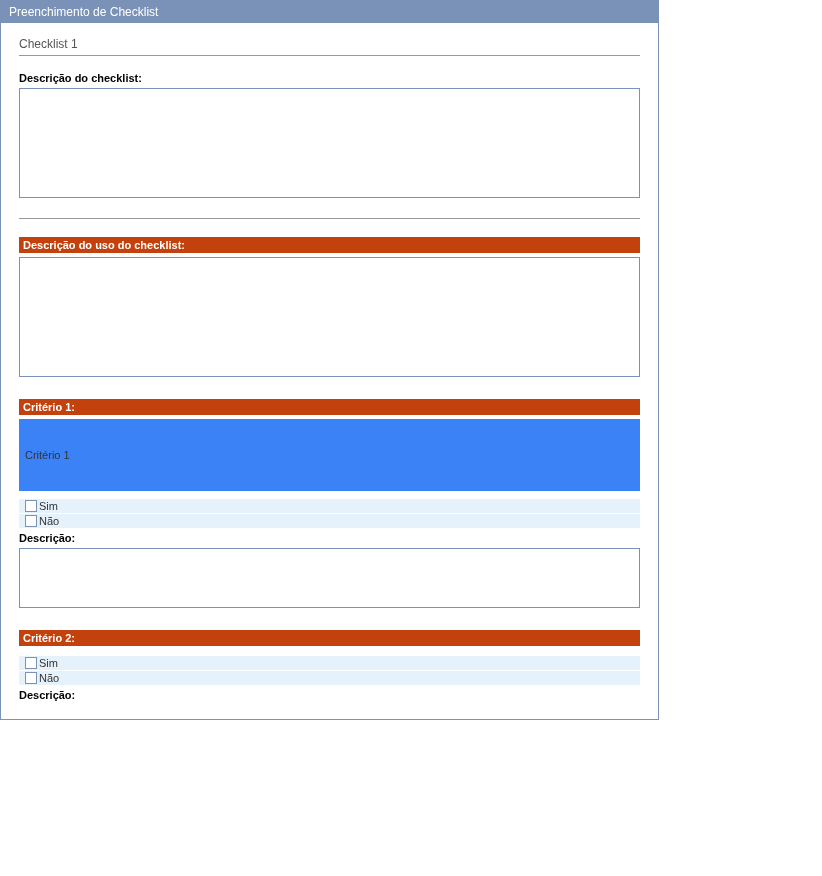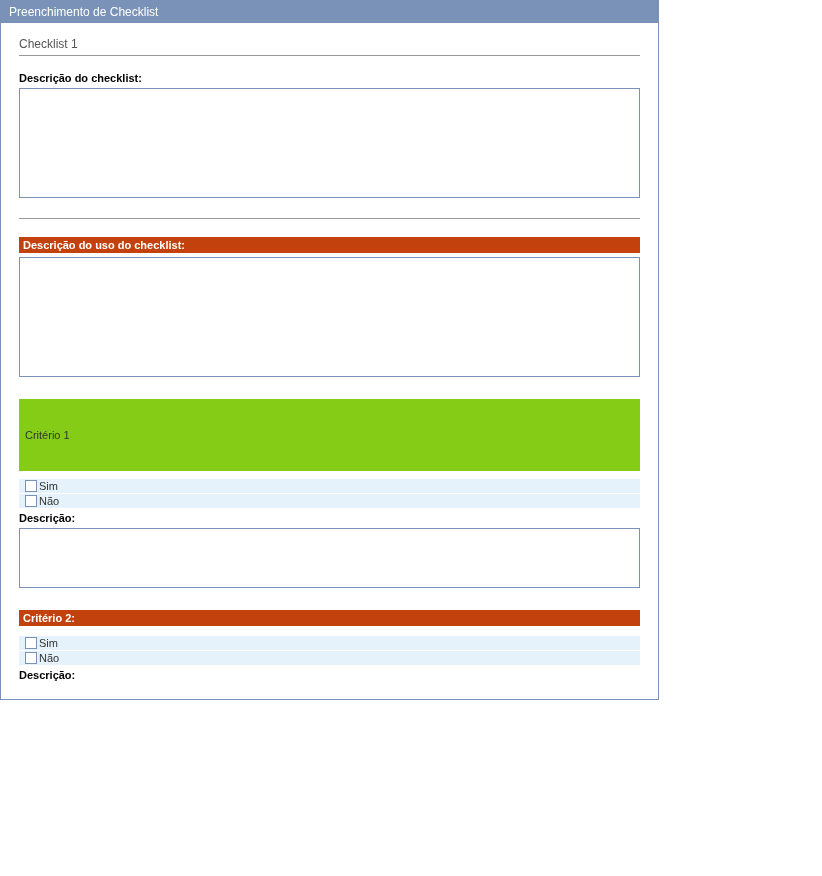--- a/index.html
+++ b/index.html
@@ -70,21 +70,21 @@
       width: 100%;
       height: 120px;
       border: 1px solid #7a92b8;
       background: #ffffff;
       resize: none;
       font-family: Verdana, Arial, sans-serif;
       font-size: 11px;
       padding: 4px;
     }
     .crit-box {
-      background: #84cc16;
+      background: #3b82f6;
       padding: 30px 6px;
       font-size: 11px;
       color: #333333;
       margin-bottom: 2px;
     }
     .check-row {
       background: #e5f2fb;
       padding: 1px 6px;
       display: flex;
       align-items: flex-start;
@@ -135,20 +135,21 @@
     <textarea class="textbox-large" value="" style=""></textarea>
 
     <hr class="hr">
 
     <div class="section-header">Descrição do uso do checklist:</div>
     <textarea class="textbox-med" value="" style=""></textarea>
 
     <div class="spacer"></div>
 
     
+    <div class="section-header">Critério 1:</div>
     <div class="crit-box">Critério 1</div>
     <div class="white-gap"></div>
     <div class="check-row">
       <input type="checkbox" style="">
       <span>Sim</span>
     </div>
     <div class="check-row">
       <input type="checkbox" style="">
       <span>Não</span>
     </div>

